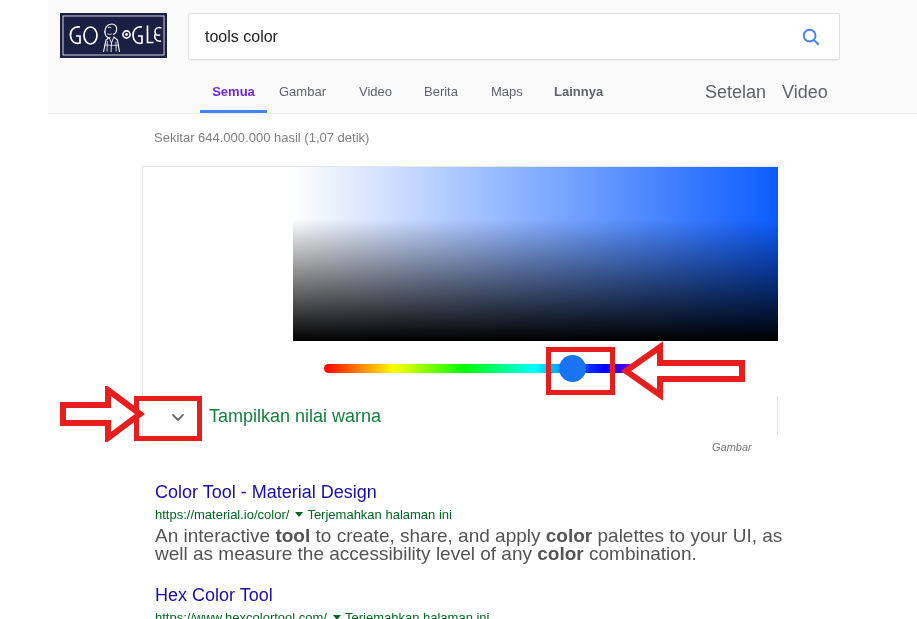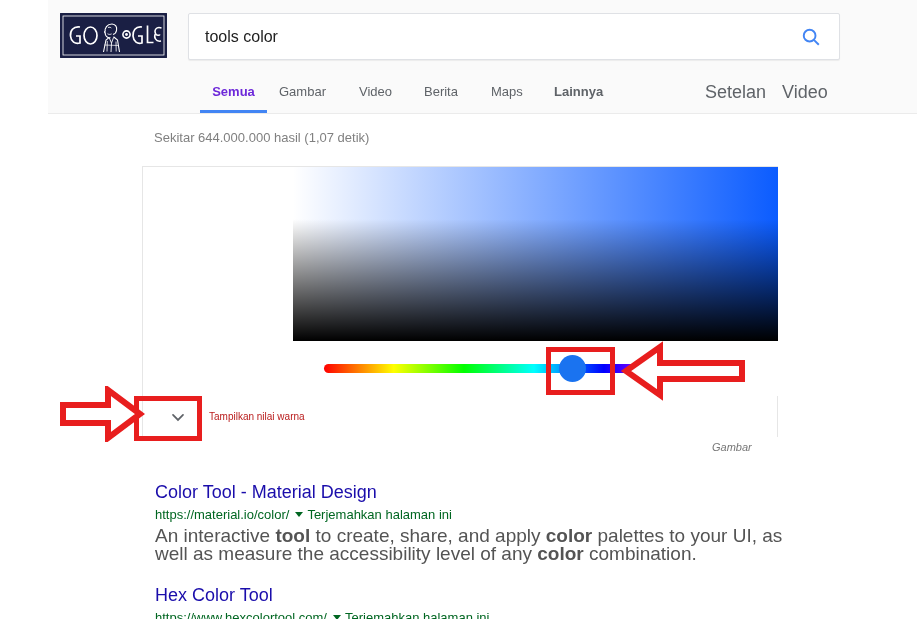--- a/index.html
+++ b/index.html
@@ -127,21 +127,21 @@
     background:#ffffff;
     box-sizing:border-box;
   }
   .chev-btn {
     position:absolute; left:1px; top:1px; width:68px; height:39px;
     display:flex; align-items:center; justify-content:center;
     cursor:pointer;
   }
   .showvals-label {
     position:absolute; left:66px; top:0; height:41px; line-height:41px;
-    font-size:10px; color:#b91c1c;
+    font-size:18px; color:#15803d;
   }
   .masukan {
     position:absolute; left:712px; top:441px;
     font-size:11px; font-style:italic; color:#777777;
   }
 
   
   .anno-box {
     position:absolute; border:5px solid #e81e1e; box-sizing:border-box;
     pointer-events:none;

